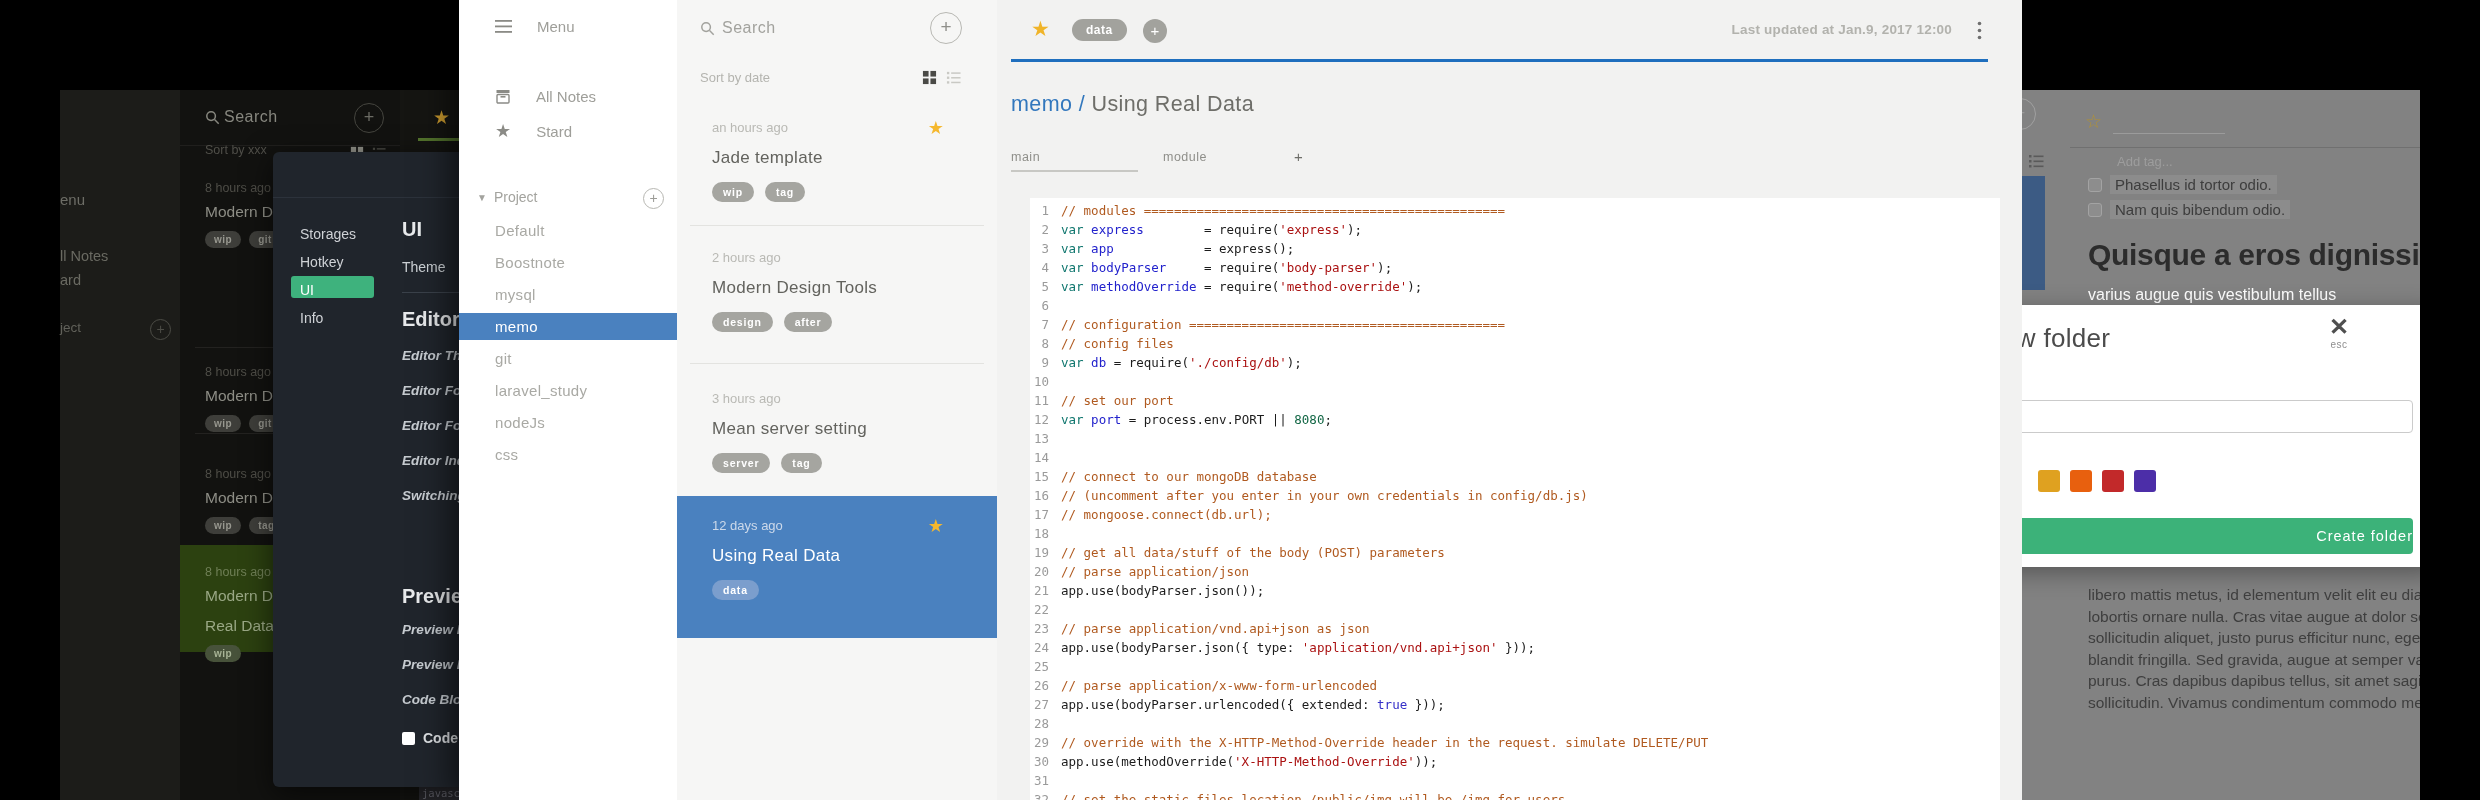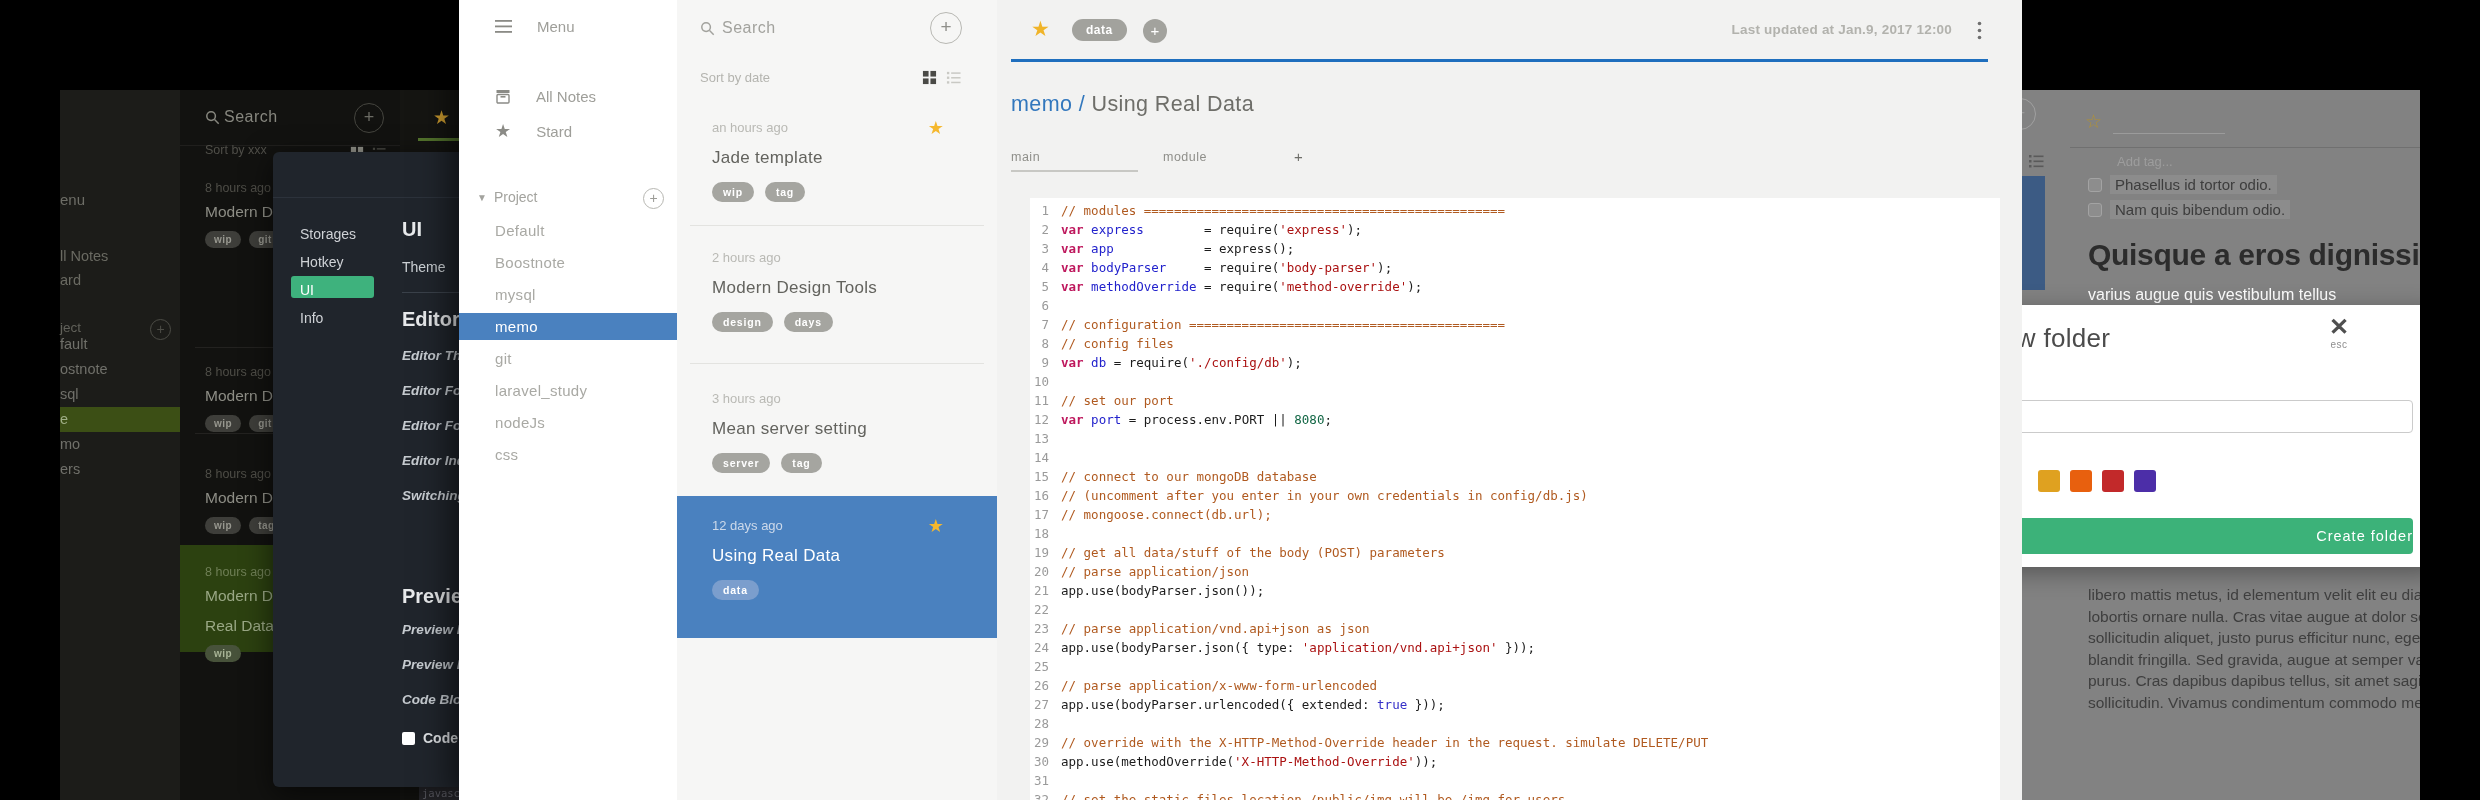--- a/index.html
+++ b/index.html
@@ -117,21 +117,21 @@
   #wm-title .crumb-note { color:#6e6e69; }
   #wm-tabs { position:absolute; left:14px; top:150px; }
   .wm-tab { position:absolute; top:0; font-size:12.5px; color:#8f8f8a; letter-spacing:.5px;}
   .wm-tab.t0 { left:0; } .wm-tab.t1 { left:152px; } #wm-tab-add { position:absolute; left:283px; top:-2px; font-size:15px; color:#6e6e69;}
   #wm-tab-underline { position:absolute; left:0; top:20px; width:127px; height:2px; background:#c8c8c4;}
   #wm-code { position:absolute; left:33px; top:198px; width:970px; height:602px; background:#fff; overflow:hidden;}
   #code-lines { font-family:"DejaVu Sans Mono", monospace; font-size:12.5px; line-height:19px; padding-top:3px; white-space:pre;}
   .code-line { display:flex; }
   .ln { width:26px; min-width:26px; text-align:right; padding-right:7px; color:#9a9a9a; }
   .lc { padding-left:5px; color:#1c1c1c;}
-  .tk-c { color:#b05a20; } .tk-k { color:#be185d;font-weight:bold; } .tk-d { color:#2222cc; }
+  .tk-c { color:#b05a20; } .tk-k { color:#0f766e; } .tk-d { color:#2222cc; }
   .tk-s { color:#aa1111; } .tk-n { color:#116644; } .tk-a { color:#3530c8; } .tk-p { color:#1c1c1c; }
 
   
   #right-panel { left:2022px; top:0; width:458px; height:800px; background:#000; z-index:20;}
   #rp-screen { position:absolute; left:0; top:90px; width:398px; height:710px; background:#828282; overflow:hidden;}
   #rp-plus { position:absolute; left:-18px; top:8px; width:32px; height:32px; border:1.5px solid #a0a0a0; border-radius:50%; color:#9a9a9a; font-size:18px; line-height:29px; text-align:center;}
   #rp-listicon { position:absolute; left:6px; top:63px; color:#5a5a5a;}
   #rp-bluestrip { position:absolute; left:0; top:86px; width:23px; height:114px; background:#3c5b84;}
   #rp-star { position:absolute; left:63px; top:20px; color:#b29235; font-size:19px;}
   #rp-addtag { position:absolute; left:95px; top:24px; font-size:13px; color:#9d9d9d;margin-top:40px;}
@@ -160,28 +160,20 @@
 
 <div id="stage">
 
   <div class="abs" id="dark-app">
     <div class="abs" id="dark-sidebar">
       <div class="ds-row" id="ds-menu">enu</div>
       <div class="ds-row" id="ds-allnotes">ll Notes</div>
       <div class="ds-row" id="ds-stard">ard</div>
       <div class="ds-row" id="ds-project">ject</div>
       <div class="abs" id="ds-proj-plus">+</div>
-      <div id="dark-folders">
-          <div class="ds-folder">fault</div>
-          <div class="ds-folder">ostnote</div>
-          <div class="ds-folder">sql</div>
-          <div class="ds-folder sel">e</div>
-          <div class="ds-folder">mo</div>
-          <div class="ds-folder">ers</div>
-        </div>
 
     </div>
     <div class="abs" id="dark-notelist">
       <div id="dn-search">
         <span id="dn-search-icon">
           <svg width="15" height="15" viewBox="0 0 16 16">
               <circle cx="6.5" cy="6.5" r="4.6" fill="none" stroke="currentColor" stroke-width="1.6"></circle>
               <line x1="10.2" y1="10.2" x2="14.6" y2="14.6" stroke="currentColor" stroke-width="1.6"></line>
             </svg>
         </span>
@@ -373,21 +365,21 @@
             <div class="w-tags">
               <span class="w-tag">wip</span>
               <span class="w-tag">tag</span>
             </div>
           </div>
           <div class="w-note">
             <div class="w-time">2 hours ago</div>
             <div class="w-title">Modern Design Tools</div>
             <div class="w-tags">
               <span class="w-tag">design</span>
-              <span class="w-tag">days</span>
+              <span class="w-tag">after</span>
             </div>
           </div>
           <div class="w-note">
             <div class="w-time">3 hours ago</div>
             <div class="w-title">Mean server setting</div>
             <div class="w-tags">
               <span class="w-tag">server</span>
               <span class="w-tag">tag</span>
             </div>
           </div>

